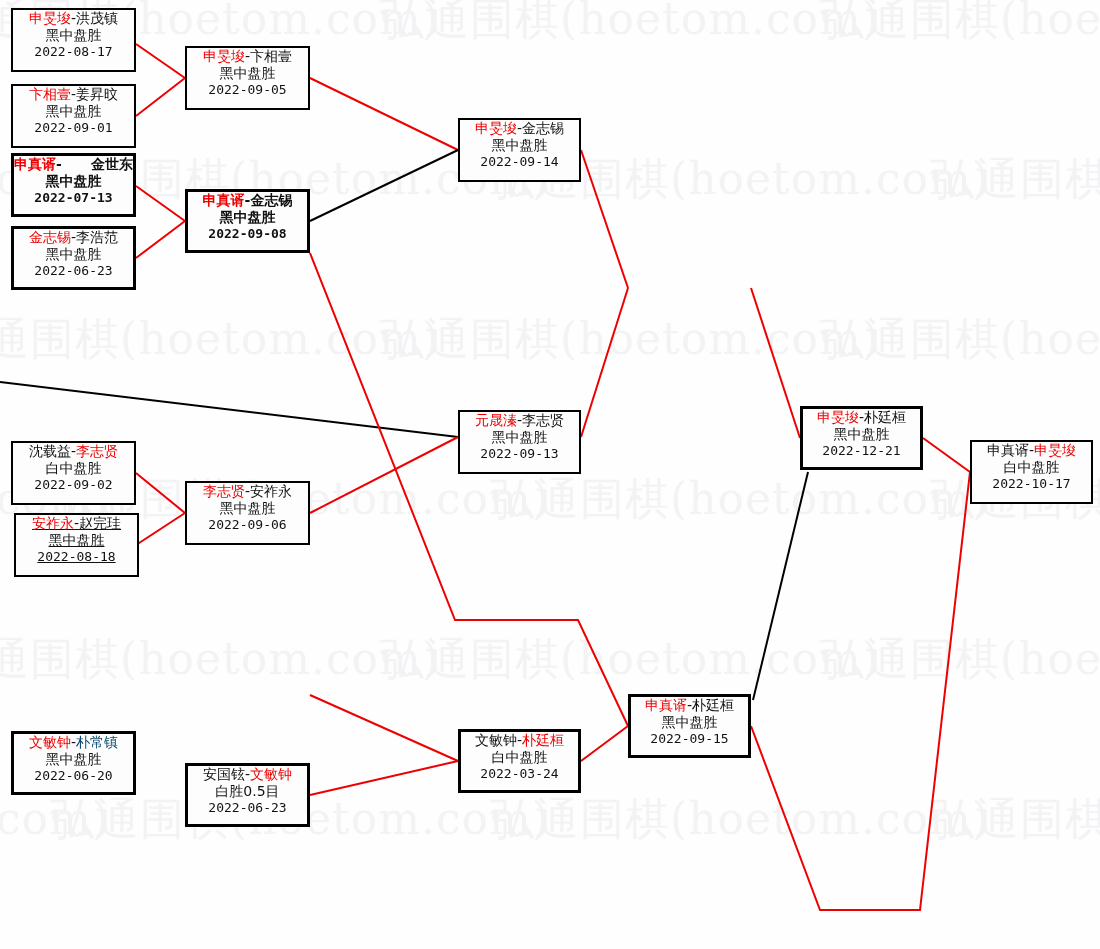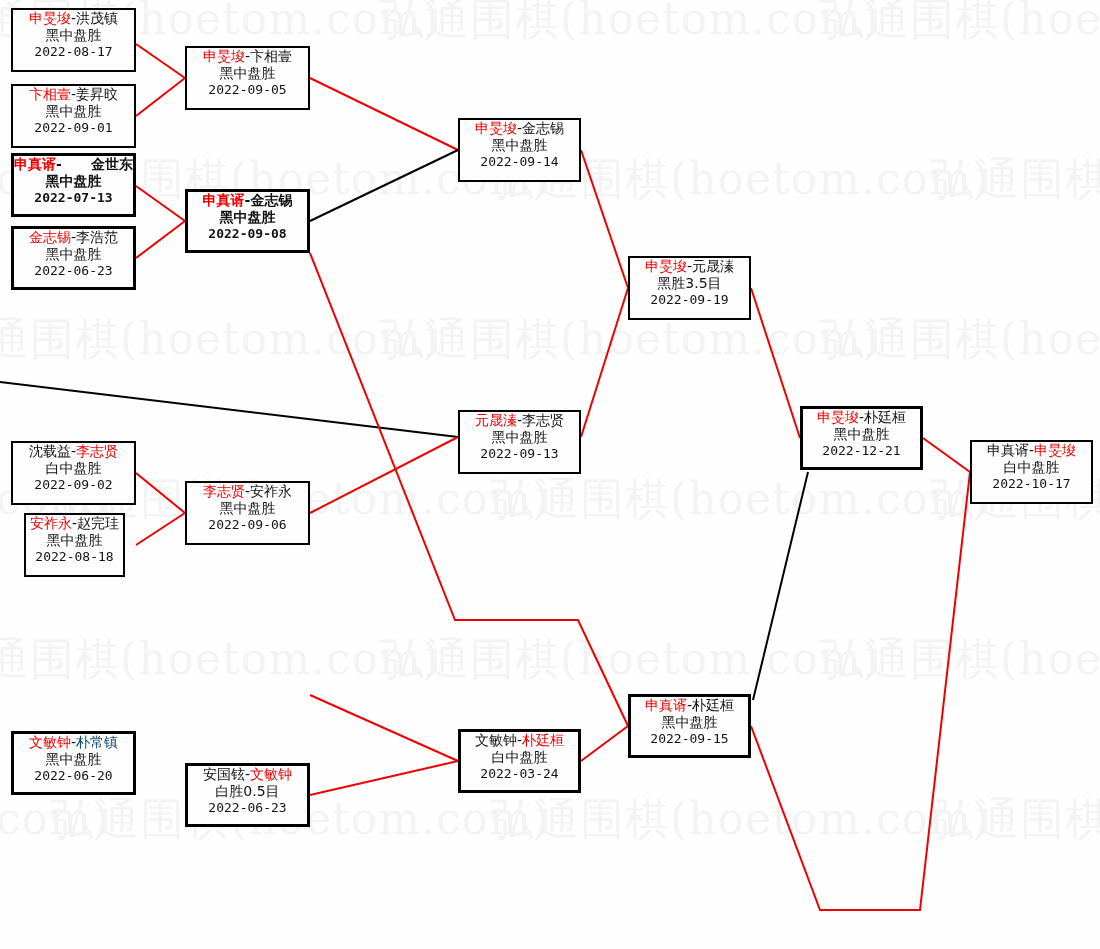--- a/index.html
+++ b/index.html
@@ -122,21 +122,21 @@
       <div class="node thick" style="left: 11px; top: 226px; width: 125px; height: 64px; border-color: rgb(0, 0, 0);">
         <div class="players"><span class="p-red" style="color: rgb(238, 0, 0);">金志锡</span><span class="dash">-</span><span class="p-black" style="color: rgb(17, 17, 17);">李浩范</span></div>
         <div class="result">黑中盘胜</div>
         <div class="date">2022-06-23</div>
       </div>
       <div class="node" style="left: 11px; top: 441px; width: 125px; height: 64px; border-color: rgb(0, 0, 0);">
         <div class="players"><span class="p-black" style="color: rgb(17, 17, 17);">沈载益</span><span class="dash">-</span><span class="p-red" style="color: rgb(238, 0, 0);">李志贤</span></div>
         <div class="result">白中盘胜</div>
         <div class="date">2022-09-02</div>
       </div>
-      <div class="node" style="left: 24px; top: 513px; width: 101px; height: 64px; border-color: rgb(0, 0, 0);">
+      <div class="node" style="left: 14px; top: 513px; width: 125px; height: 64px; border-color: rgb(0, 0, 0); text-decoration: underline;">
         <div class="players"><span class="p-red" style="color: rgb(238, 0, 0);">安祚永</span><span class="dash">-</span><span class="p-black" style="color: rgb(17, 17, 17);">赵完珪</span></div>
         <div class="result">黑中盘胜</div>
         <div class="date">2022-08-18</div>
       </div>
       <div class="node thick" style="left: 11px; top: 731px; width: 125px; height: 64px; border-color: rgb(0, 0, 0);">
         <div class="players"><span class="p-red" style="color: rgb(238, 0, 0);">文敏钟</span><span class="dash">-</span><span class="p-black" style="color: #0c4a6e;">朴常镇</span></div>
         <div class="result">黑中盘胜</div>
         <div class="date">2022-06-20</div>
       </div>
       <div class="node" style="left: 185px; top: 46px; width: 125px; height: 64px; border-color: rgb(0, 0, 0);">
@@ -167,25 +167,20 @@
       <div class="node" style="left: 458px; top: 410px; width: 123px; height: 64px; border-color: rgb(0, 0, 0);">
         <div class="players"><span class="p-red" style="color: rgb(238, 0, 0);">元晟溱</span><span class="dash">-</span><span class="p-black" style="color: rgb(17, 17, 17);">李志贤</span></div>
         <div class="result">黑中盘胜</div>
         <div class="date">2022-09-13</div>
       </div>
       <div class="node thick" style="left: 458px; top: 729px; width: 123px; height: 64px; border-color: rgb(0, 0, 0);">
         <div class="players"><span class="p-black" style="color: rgb(17, 17, 17);">文敏钟</span><span class="dash">-</span><span class="p-red" style="color: rgb(238, 0, 0);">朴廷桓</span></div>
         <div class="result">白中盘胜</div>
         <div class="date">2022-03-24</div>
       </div>
-      <div class="node" style="left: 628px; top: 256px; width: 123px; height: 64px; border-color: rgb(0, 0, 0);">
-        <div class="players"><span class="p-red" style="color: rgb(238, 0, 0);">申旻埈</span><span class="dash">-</span><span class="p-black" style="color: rgb(17, 17, 17);">元晟溱</span></div>
-        <div class="result">黑胜3.5目</div>
-        <div class="date">2022-09-19</div>
-      </div>
       <div class="node thick" style="left: 628px; top: 694px; width: 123px; height: 64px; border-color: rgb(0, 0, 0);">
         <div class="players"><span class="p-red" style="color: rgb(238, 0, 0);">申真谞</span><span class="dash">-</span><span class="p-black" style="color: rgb(17, 17, 17);">朴廷桓</span></div>
         <div class="result">黑中盘胜</div>
         <div class="date">2022-09-15</div>
       </div>
       <div class="node thick" style="left: 800px; top: 406px; width: 123px; height: 64px; border-color: rgb(0, 0, 0);">
         <div class="players"><span class="p-red" style="color: rgb(238, 0, 0);">申旻埈</span><span class="dash">-</span><span class="p-black" style="color: rgb(17, 17, 17);">朴廷桓</span></div>
         <div class="result">黑中盘胜</div>
         <div class="date">2022-12-21</div>
       </div>

